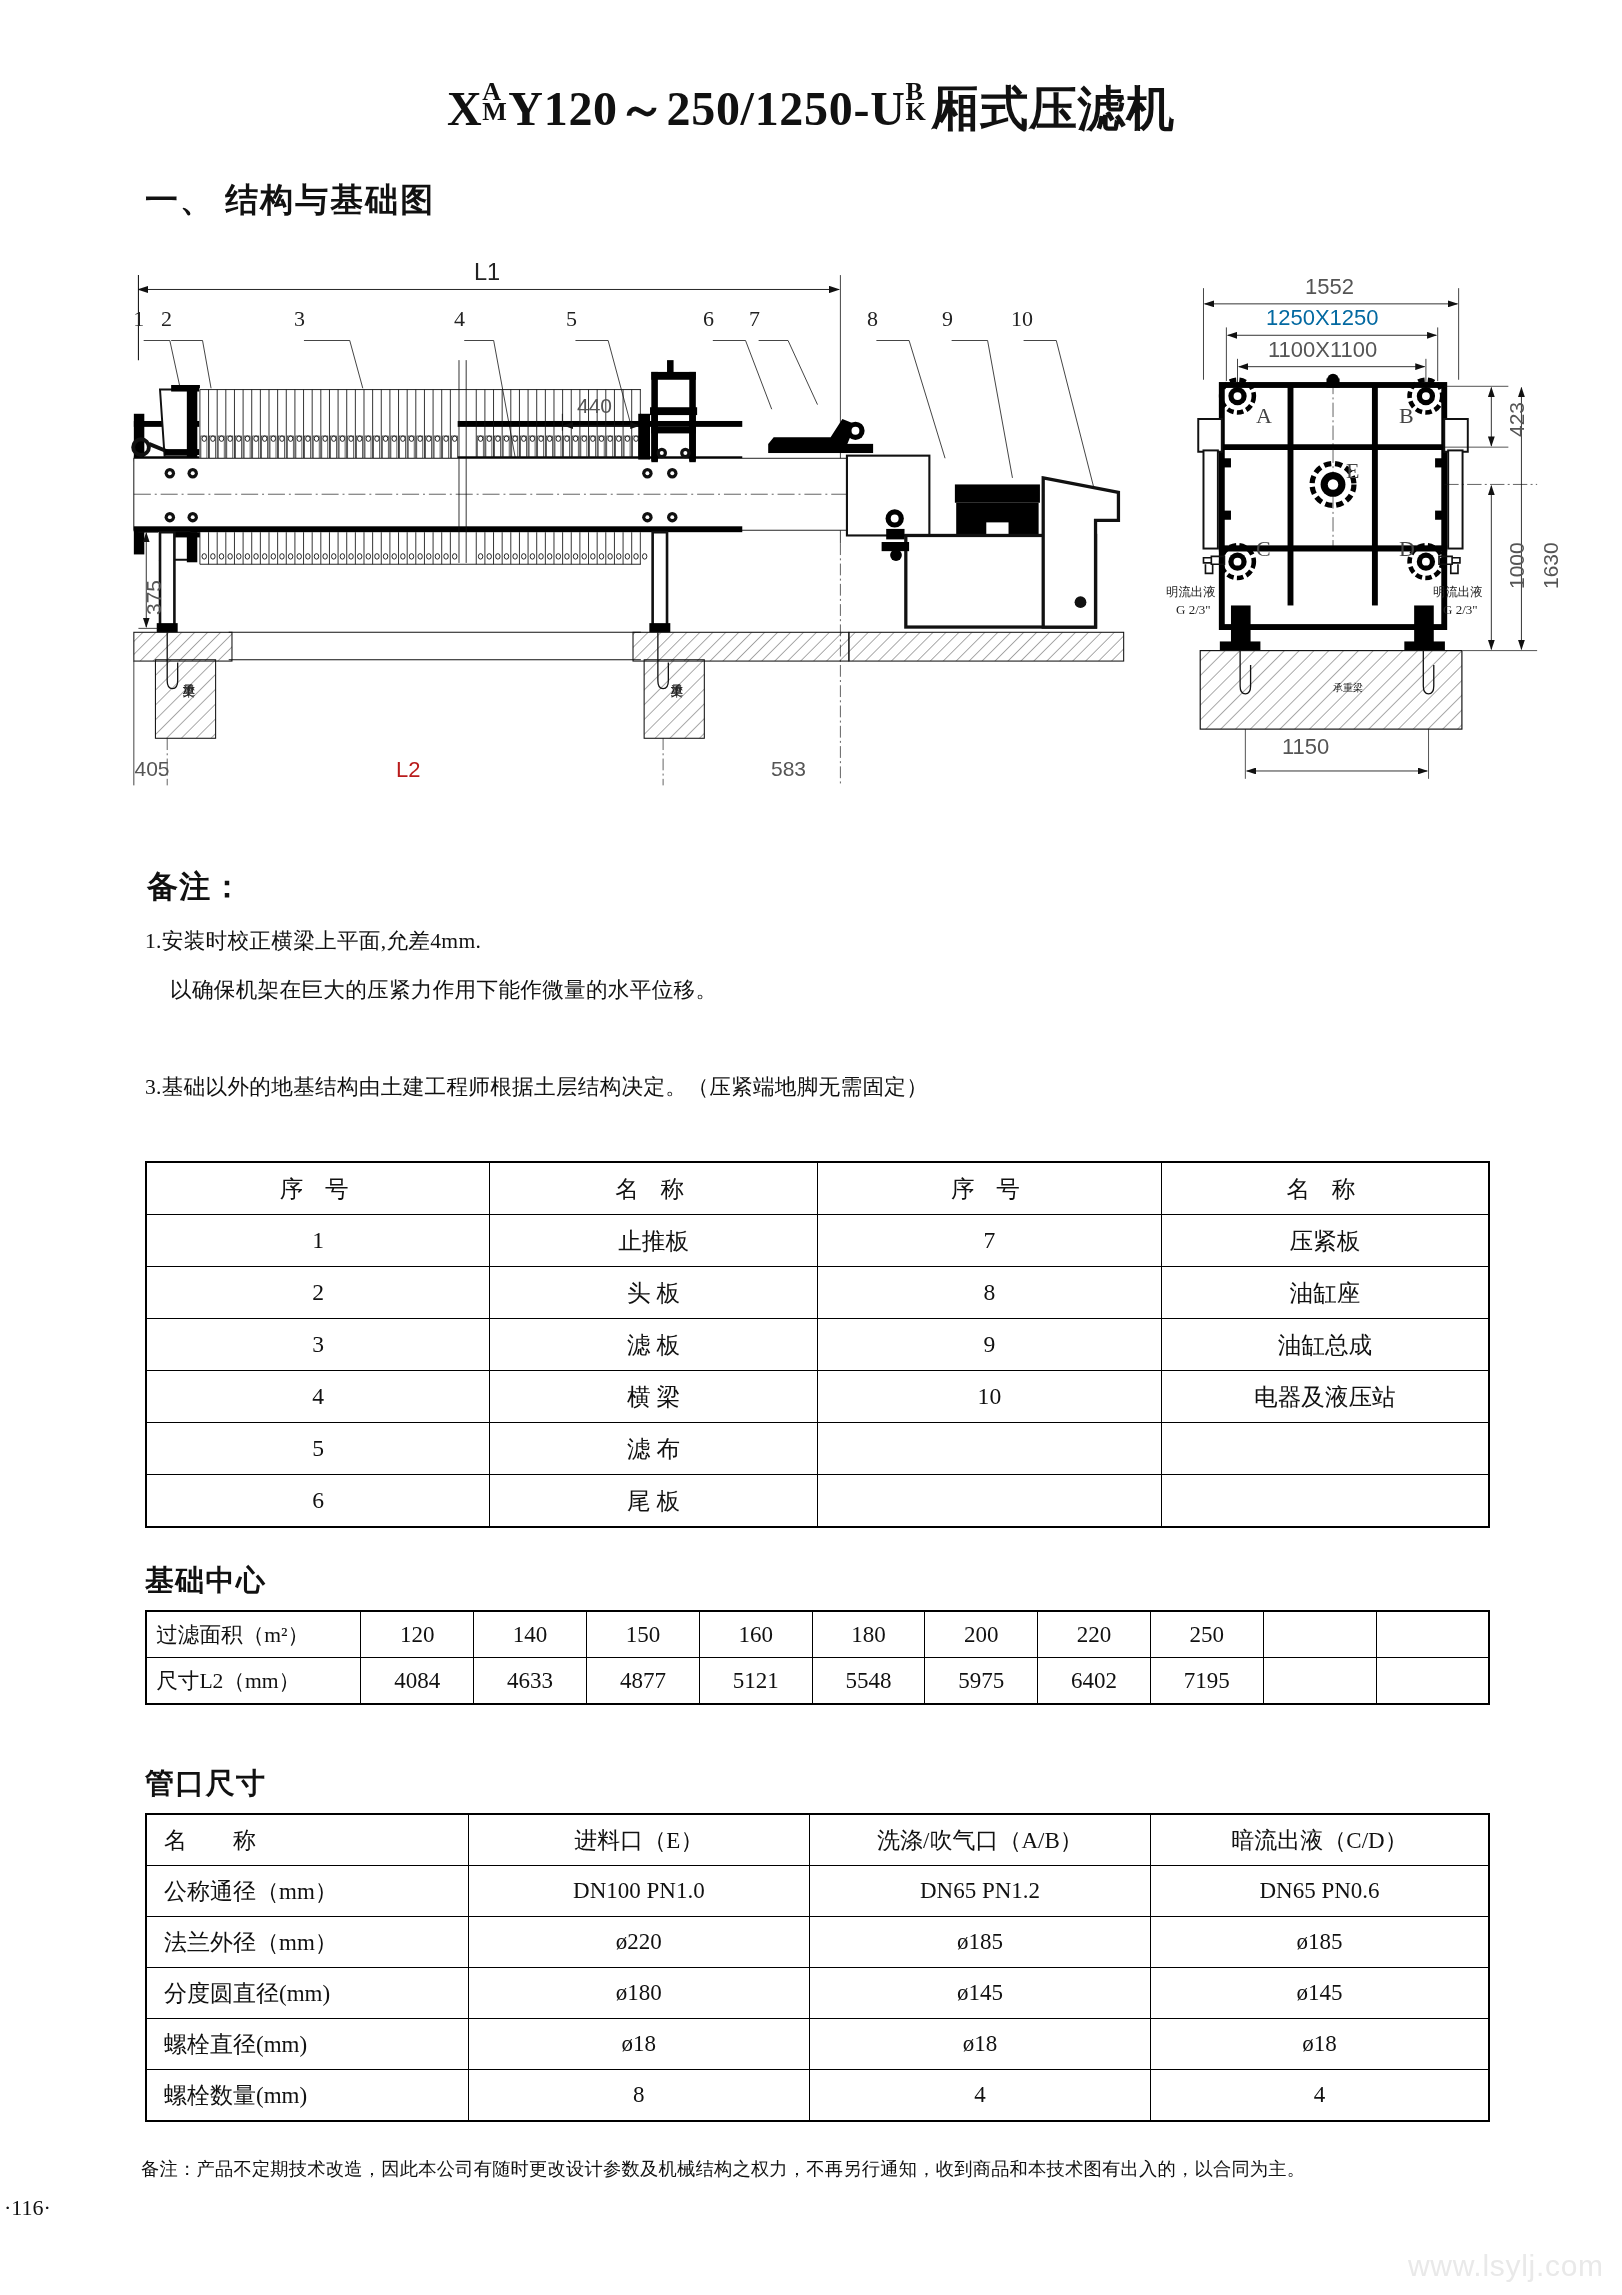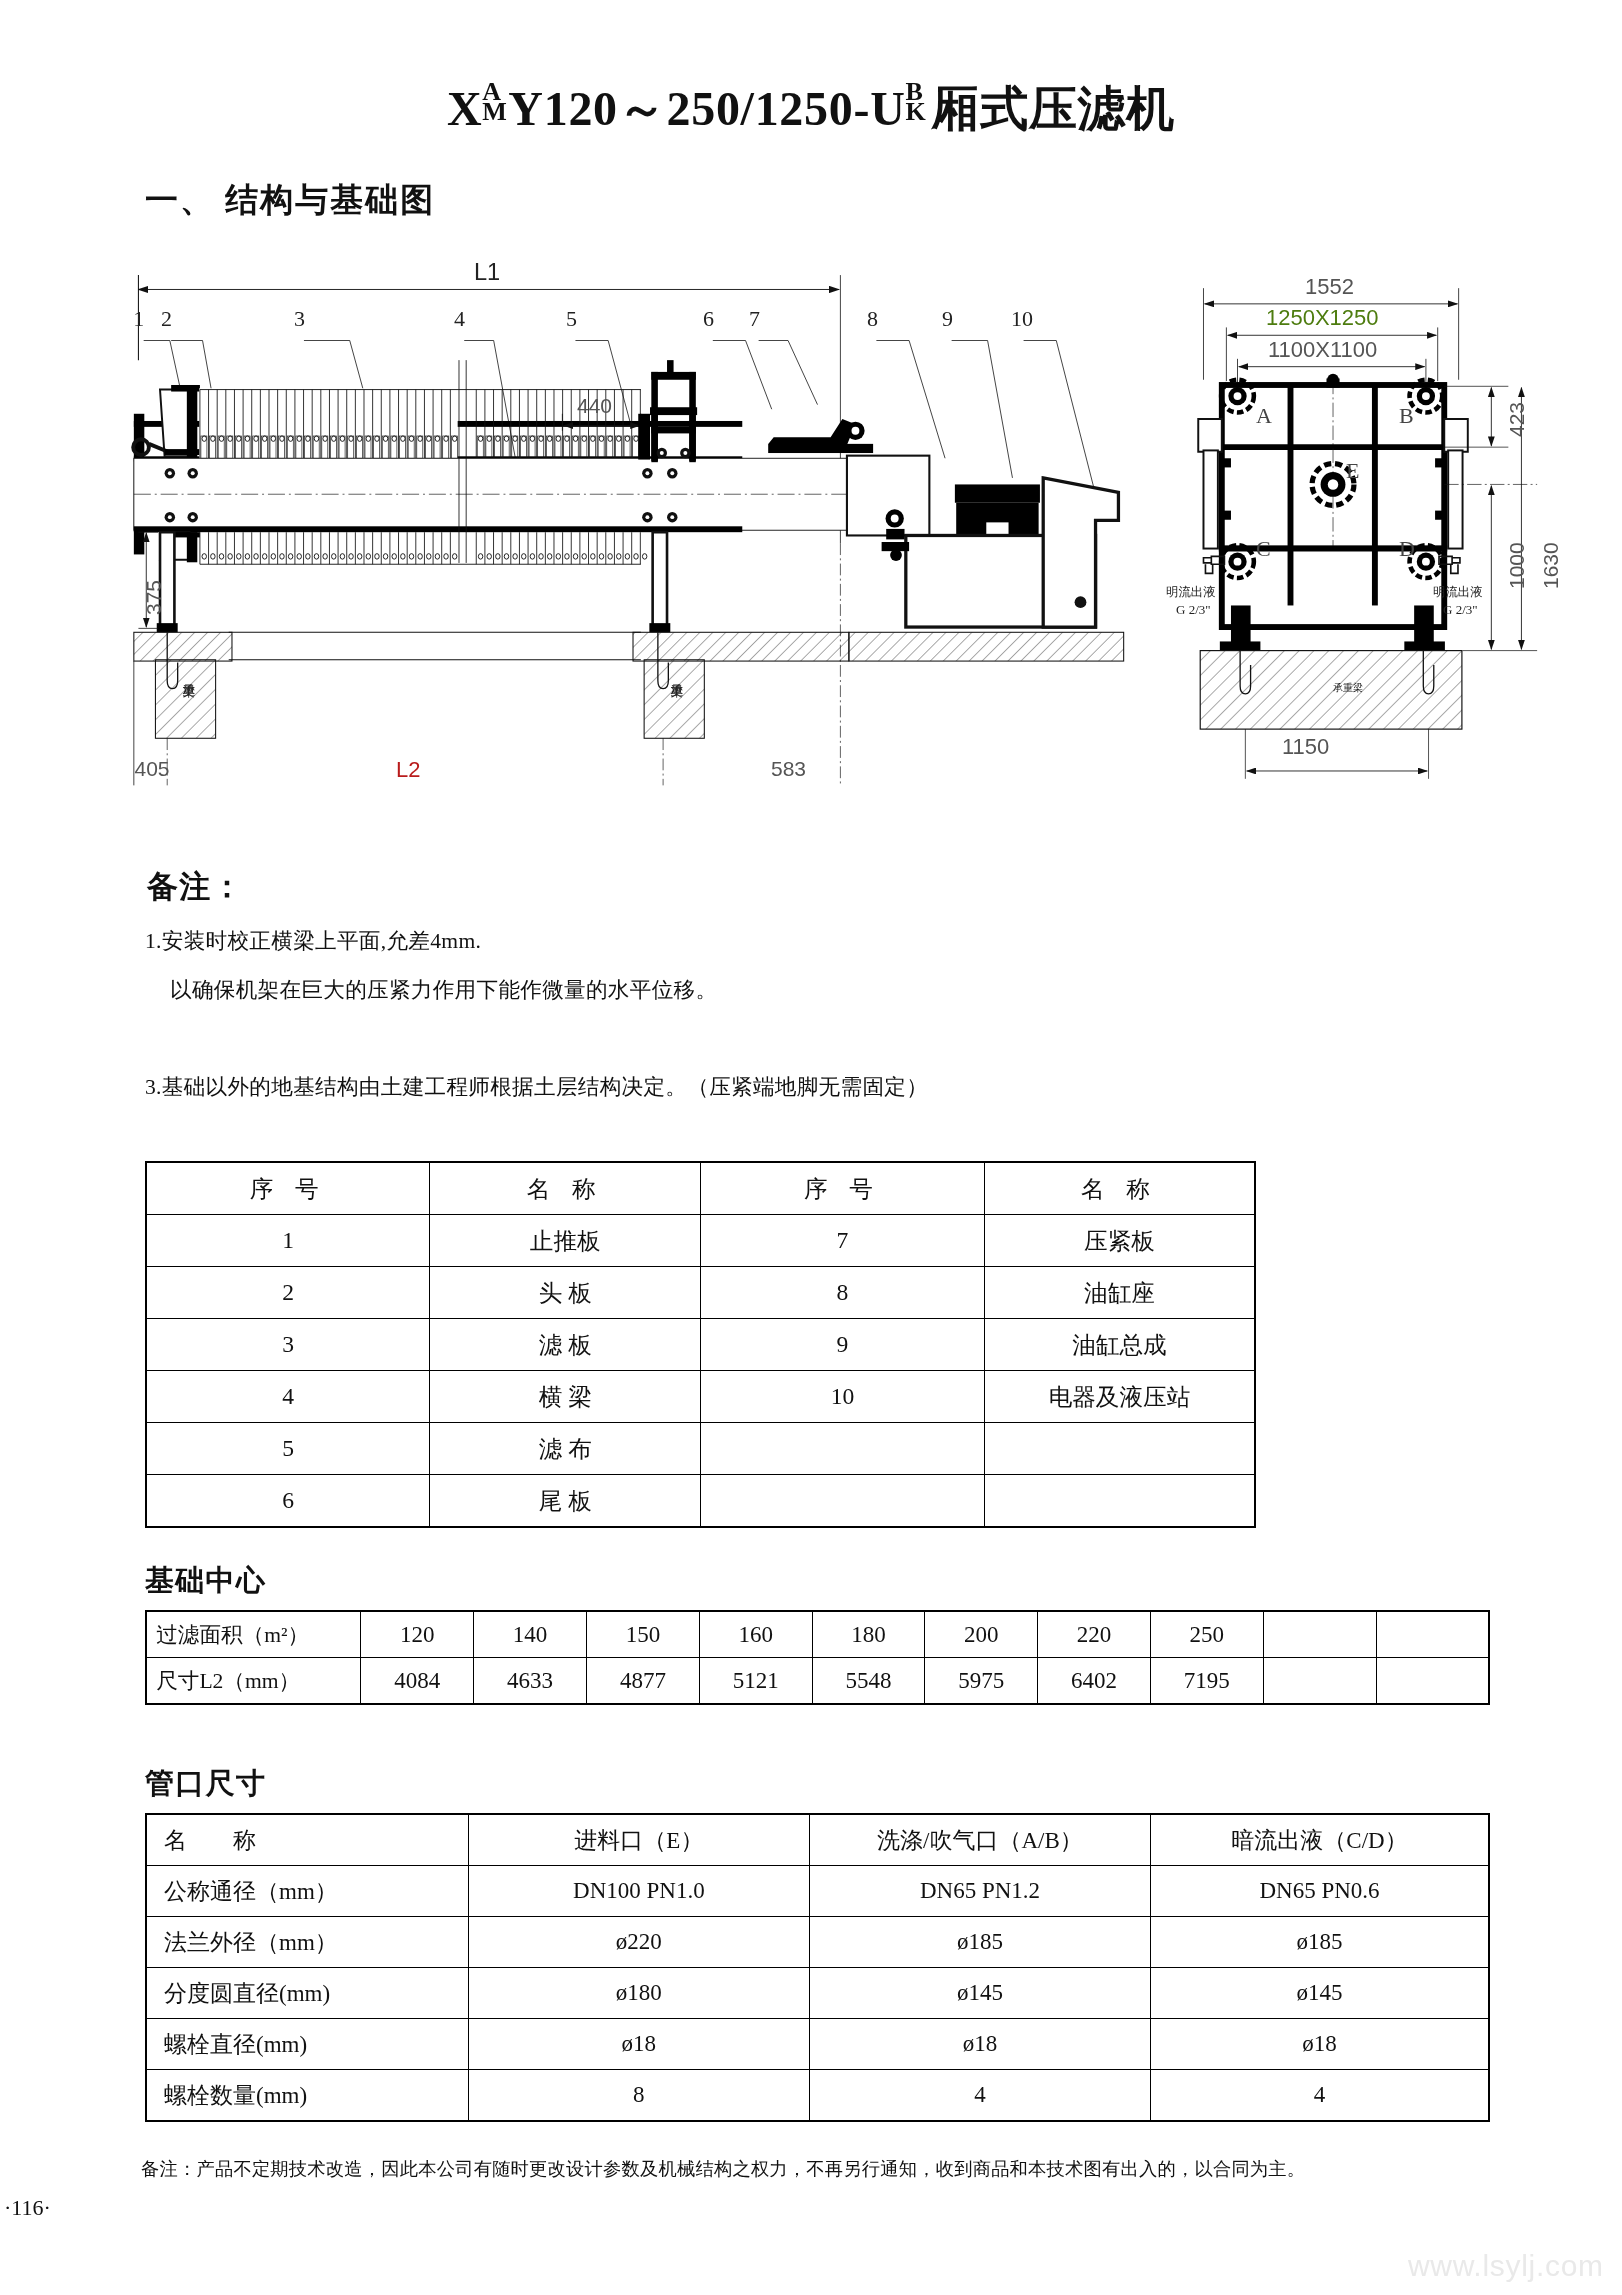--- a/index.html
+++ b/index.html
@@ -43,21 +43,21 @@
   .n2{ left:145px; top:975px; width:1355px;}
   .n2 .ind{ display:block; text-indent:25px; }
   .n3{ left:145px; top:1072px; }
 
   
   table{ border-collapse:collapse; position:absolute; background:#fff;}
   table td, table th{
     border:0.7px solid #000; text-align:center; vertical-align:middle;
     font-family:"Liberation Serif", serif; font-weight:normal;
   }
-  .tbl-parts{ left:145px; top:1161px; width:1111px; border:2.6px solid #000; }
+  .tbl-parts{ left:145px; top:1161px; width:1345px; border:2.6px solid #000; }
   .tbl-parts td{ height:49px; font-size:23.6px; }
   .tbl-parts tr:first-child td{ font-size:23.6px; letter-spacing:7.9px; }
 
   .sub-head{ position:absolute; font-size:29px; font-weight:bold; letter-spacing:1.3px;}
   .sh-base{ left:145px; top:1561px; }
   .sh-pipe{ left:145px; top:1764px; }
 
   .tbl-base{ left:145px; top:1610px; width:1345px; border:2.6px solid #000; }
   .tbl-base td{ height:43px; font-size:23px; }
   .tbl-base td.rowlab{ text-align:left; padding-left:9.2px; font-size:21.6px; white-space:nowrap;margin-top:40px;}
@@ -596,21 +596,21 @@
     <div class="dim-txt" style="left:350px; top:-2.6px; font-size:23.6px;">L1</div>
     <div class="dim-txt" style="left:453px; top:132px; font-size:21px; color:#555;">440</div>
     <div class="dim-txt rot90" style="left:18.3px; top:353px; font-size:21px; color:#555;">375</div>
     <div class="dim-txt" style="left:10.5px; top:495px; font-size:21px; color:#555;">405</div>
     <div class="dim-txt" style="left:272px; top:495px; font-size:22px; color:#b91c1c;">L2</div>
     <div class="dim-txt" style="left:647px; top:495px; font-size:21px; color:#555;">583</div>
     <div class="cn-small vtxt" style="left:56px; top:412px; font-size:12.4px;">承重梁</div>
     <div class="cn-small vtxt" style="left:544px; top:412px; font-size:12.4px;">承重梁</div>
 
     <div class="dim-txt" style="left:1181px; top:11.8px; font-size:22px; color:#555;">1552</div>
-    <div class="dim-txt" style="left:1142px; top:43px; font-size:22px; color:#4d7c0f;">1250X1250</div>
+    <div class="dim-txt" style="left:1142px; top:43px; font-size:22px; color:#0369a1;">1250X1250</div>
     <div class="dim-txt" style="left:1144px; top:75px; font-size:22px; color:#555;">1100X1100</div>
     <div class="dim-txt rot90" style="left:1381px; top:175px; font-size:21px; color:#555;">423</div>
     <div class="dim-txt rot90" style="left:1381px; top:327px; font-size:21px; color:#555;">1000</div>
     <div class="dim-txt rot90" style="left:1415px; top:327px; font-size:21px; color:#555;">1630</div>
     <div class="dim-txt" style="left:1158px; top:472px; font-size:22px; color:#555;">1150</div>
 
     <div class="callout" style="left:1132px; top:141px; color:#444;">A</div>
     <div class="callout" style="left:1275px; top:141px; color:#444;">B</div>
     <div class="callout" style="left:1132px; top:274px; color:#444;">C</div>
     <div class="callout" style="left:1275px; top:274px; color:#444;">D</div>

